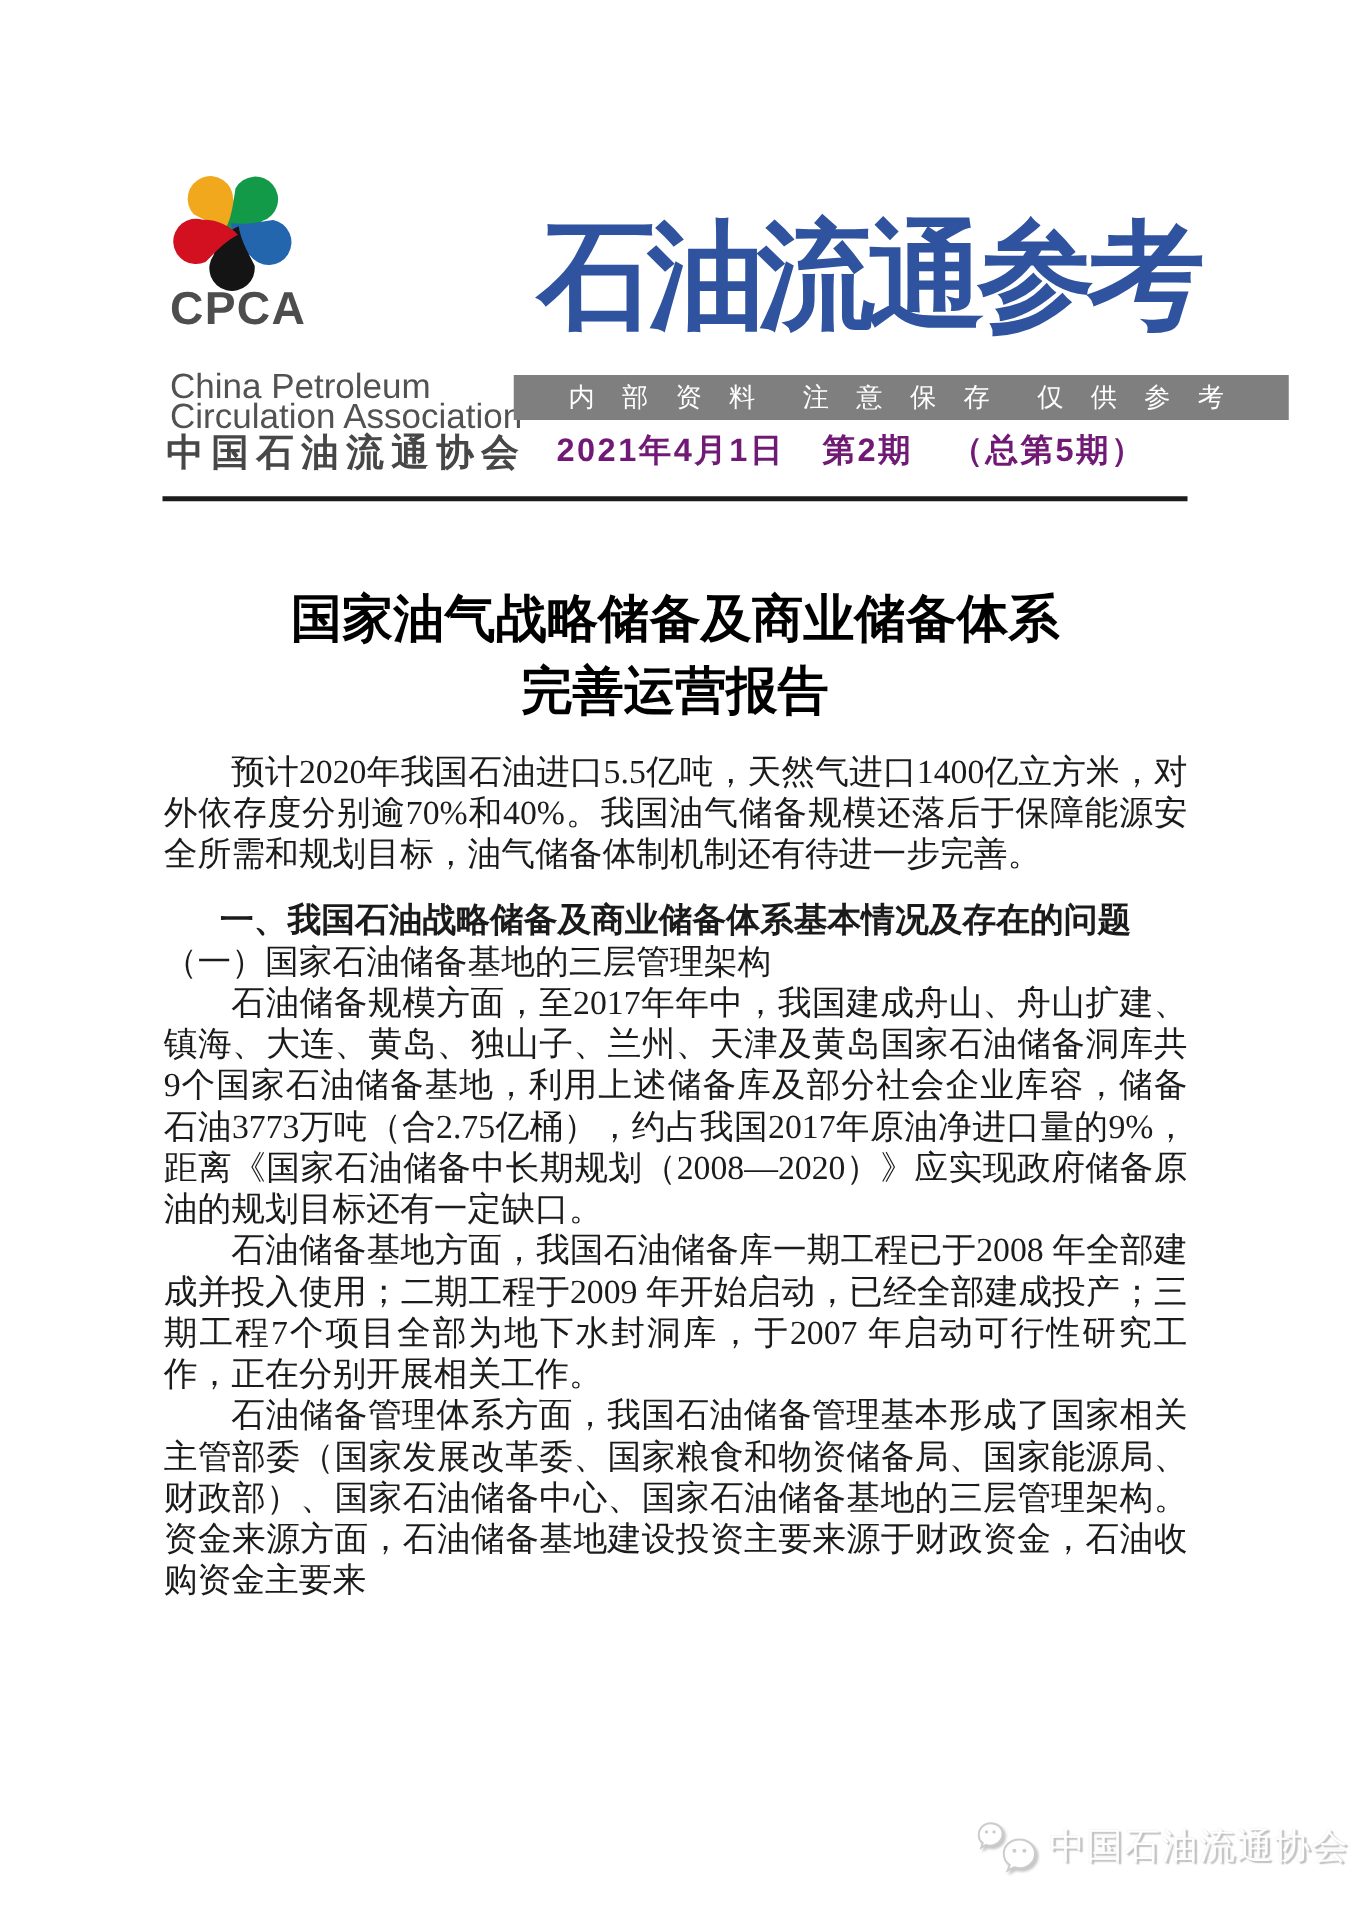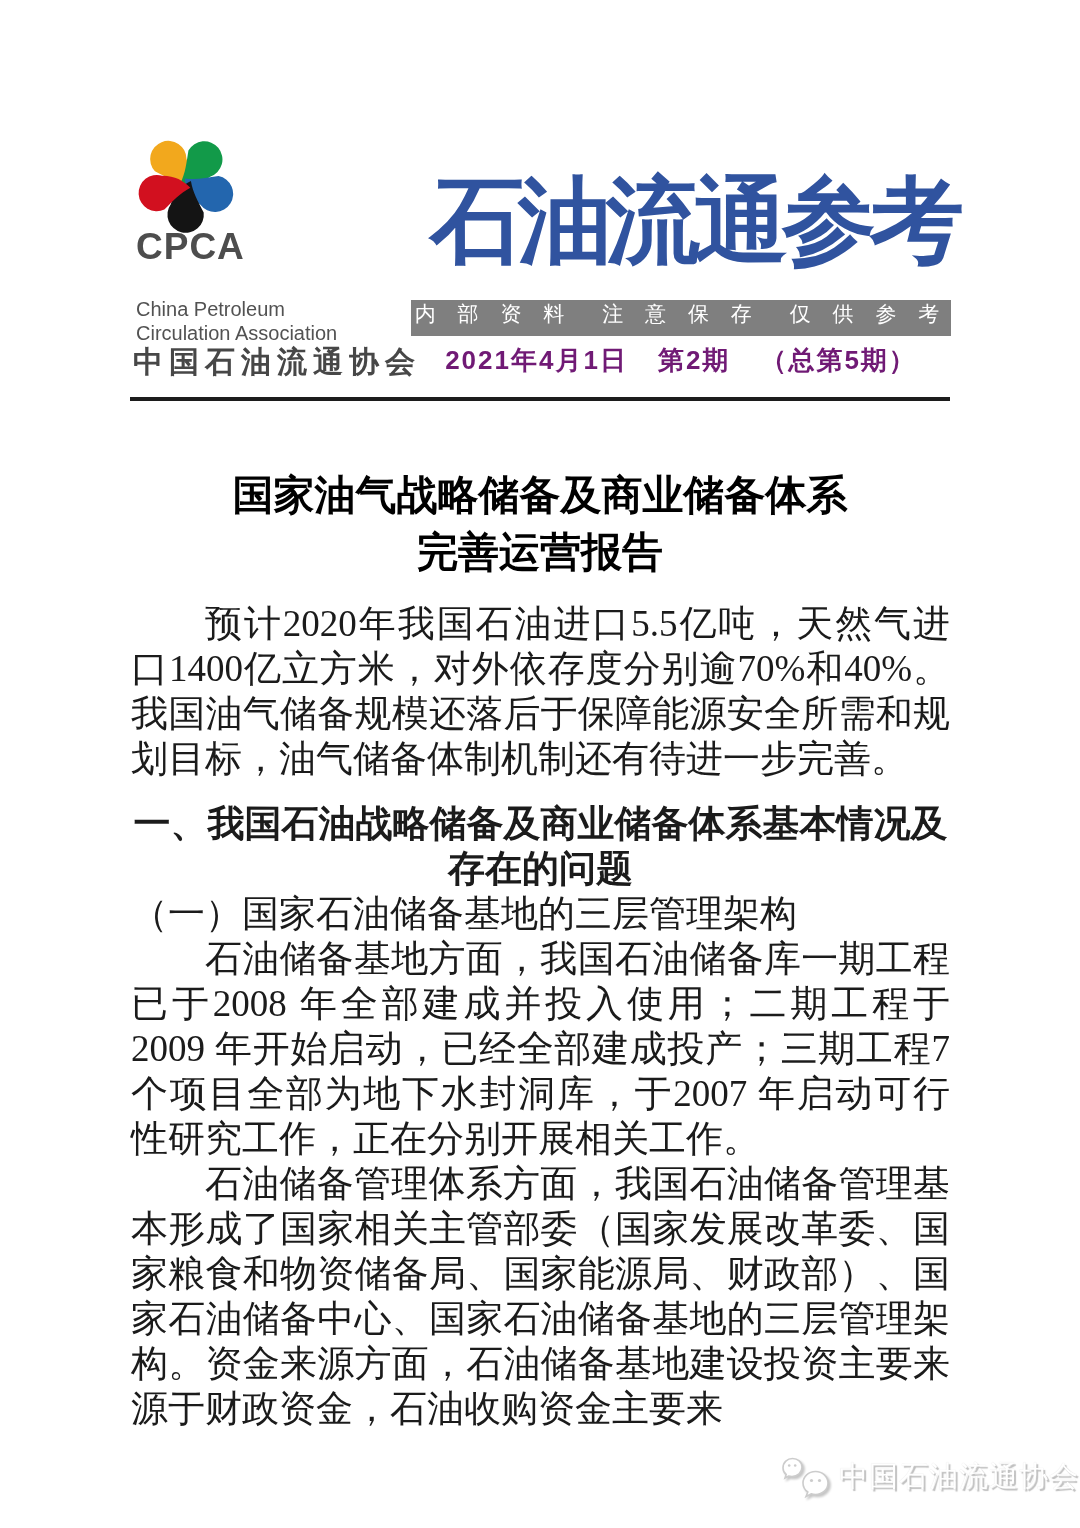--- a/index.html
+++ b/index.html
@@ -13,38 +13,38 @@
   }
 
   
   .cpca-logo{position:absolute;left:128px;top:128px;}
   .cpca-acronym{
     position:absolute;left:136px;top:226px;
     font-size:37px;font-weight:bold;letter-spacing:1px;color:#4d4d4d;
   }
   .org-en{
     position:absolute;left:136px;top:297px;
-    font-size:20px;line-height:24px;color:#525252;
+    font-size:28px;line-height:24px;color:#525252;
   }
   .org-cn{
     position:absolute;left:133px;top:342px;
     font-size:30px;font-weight:bold;color:#474747;
     letter-spacing:6px;white-space:nowrap;
   }
 
   
   .pub-title{
     position:absolute;left:418px;top:146px;margin:12px;
     font-size:94px;font-weight:bold;color:#30539F;
     letter-spacing:-6px;white-space:nowrap;
   }
   .notice-bar{
-    position:absolute;left:411px;top:300px;width:540px;height:36px;
+    position:absolute;left:411px;top:300px;width:620px;height:36px;
     background:#7f7f7f;color:#ffffff;
-    display:flex;justify-content:center;align-items:flex-start;gap:30px;
+    display:flex;justify-content:center;align-items:center;gap:30px;
     font-size:21px;
   }
   .notice-bar span{letter-spacing:8px;white-space:nowrap;}
   .issue-line{
     position:absolute;left:411px;top:343px;width:540px;
     display:flex;justify-content:center;align-items:center;gap:30px;
     font-size:26px;font-weight:bold;letter-spacing:2px;color:#701a75;
     white-space:nowrap;
   }
   .divider{
@@ -53,21 +53,21 @@
   }
 
   
   .article-title{
     position:absolute;left:0;top:467px;width:1080px;
     text-align:center;font-size:41px;font-weight:bold;line-height:57px;
     color:#000000;
   }
   .body-text{
     position:absolute;left:131px;top:601px;width:819px;
-    font-size:37px;line-height:45px;color:#1b1b1b;
+    font-size:27px;line-height:33px;color:#1b1b1b;
     text-align:justify;
     font-family:"Liberation Serif", serif;
   }
   .body-text p{margin:0;text-indent:2em;}
   .body-text p.section-heading{
     text-indent:0;text-align:center;font-weight:bold;
     font-family:"Liberation Sans", sans-serif;
     margin-top:20px;
   }
   .body-text p.subsection-heading{text-indent:0;}
@@ -135,20 +135,21 @@
 
   <div class="article-title">
     <div>国家油气战略储备及商业储备体系</div>
     <div>完善运营报告</div>
   </div>
 
   <div class="body-text">
     <p>预计2020年我国石油进口5.5亿吨，天然气进口1400亿立方米，对外依存度分别逾70%和40%。我国油气储备规模还落后于保障能源安全所需和规划目标，油气储备体制机制还有待进一步完善。</p>
     <p class="section-heading">一、我国石油战略储备及商业储备体系基本情况及存在的问题</p>
     <p class="subsection-heading">（一）国家石油储备基地的三层管理架构</p>
+    <p>石油储备规模方面，至2017年年中，我国建成舟山、舟山扩建、镇海、大连、黄岛、独山子、兰州、天津及黄岛国家石油储备洞库共9个国家石油储备基地，利用上述储备库及部分社会企业库容，储备石油3773万吨（合2.75亿桶），约占我国2017年原油净进口量的9%，距离《国家石油储备中长期规划（2008—2020）》应实现政府储备原油的规划目标还有一定缺口。</p>
     <p>石油储备基地方面，我国石油储备库一期工程已于2008 年全部建成并投入使用；二期工程于2009 年开始启动，已经全部建成投产；三期工程7个项目全部为地下水封洞库，于2007 年启动可行性研究工作，正在分别开展相关工作。</p>
     <p>石油储备管理体系方面，我国石油储备管理基本形成了国家相关主管部委（国家发展改革委、国家粮食和物资储备局、国家能源局、财政部）、国家石油储备中心、国家石油储备基地的三层管理架构。资金来源方面，石油储备基地建设投资主要来源于财政资金，石油收购资金主要来</p>
   </div>
 
   <div class="watermark">
     <svg class="wm-icon" width="50" height="44" viewBox="0 0 50 44" aria-hidden="true">
       <g fill="#ffffff" stroke="#cccccc" stroke-width="1.6">
         <path d="M 21 12 C 21 17.5 16.5 21.5 11 21.5 C 9.8 21.5 8.6 21.3 7.5 21 L 4 23 L 5.2 19.5 C 3.2 18 2 15.6 2 13 C 2 7.5 6.3 3.5 11.5 3.5 C 16.7 3.5 21 7 21 12 Z"></path>
         <path d="M 47 28 C 47 34.5 41.5 39.5 34.5 39.5 C 33 39.5 31.5 39.3 30.2 38.8 L 25 41.5 L 26.8 37 C 24 35 22 31.8 22 28 C 22 21.5 27.5 16.5 34.5 16.5 C 41.5 16.5 47 21.5 47 28 Z"></path>
       </g>

